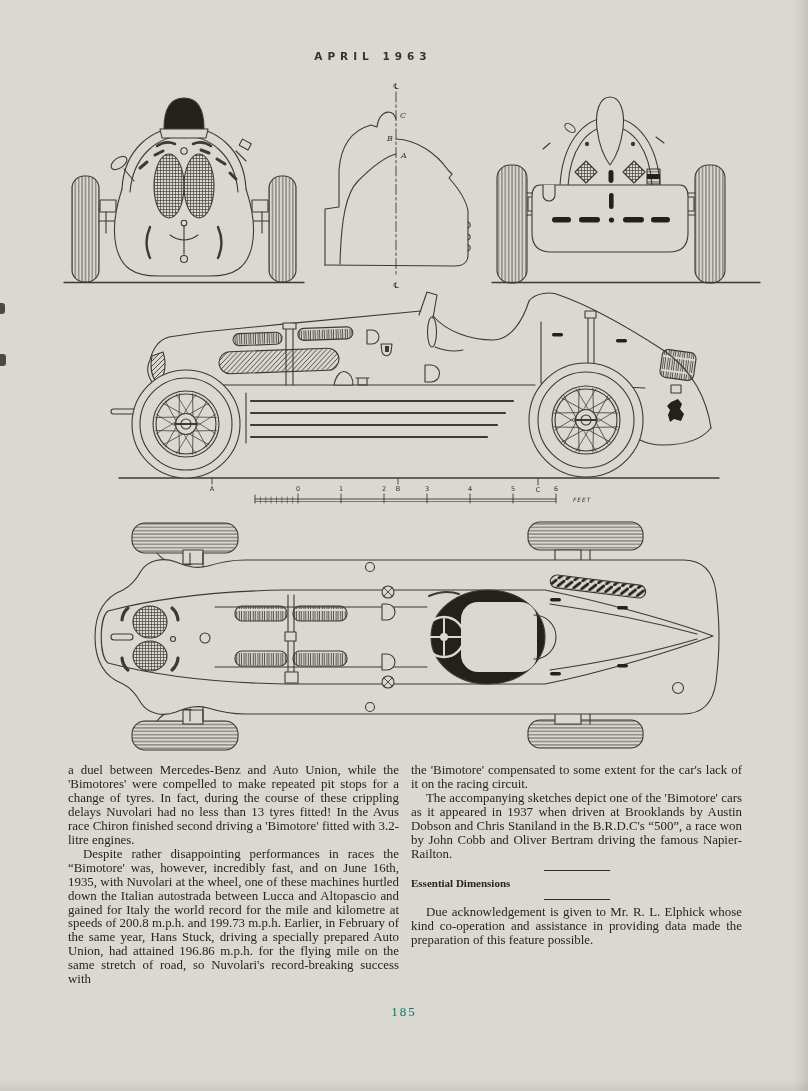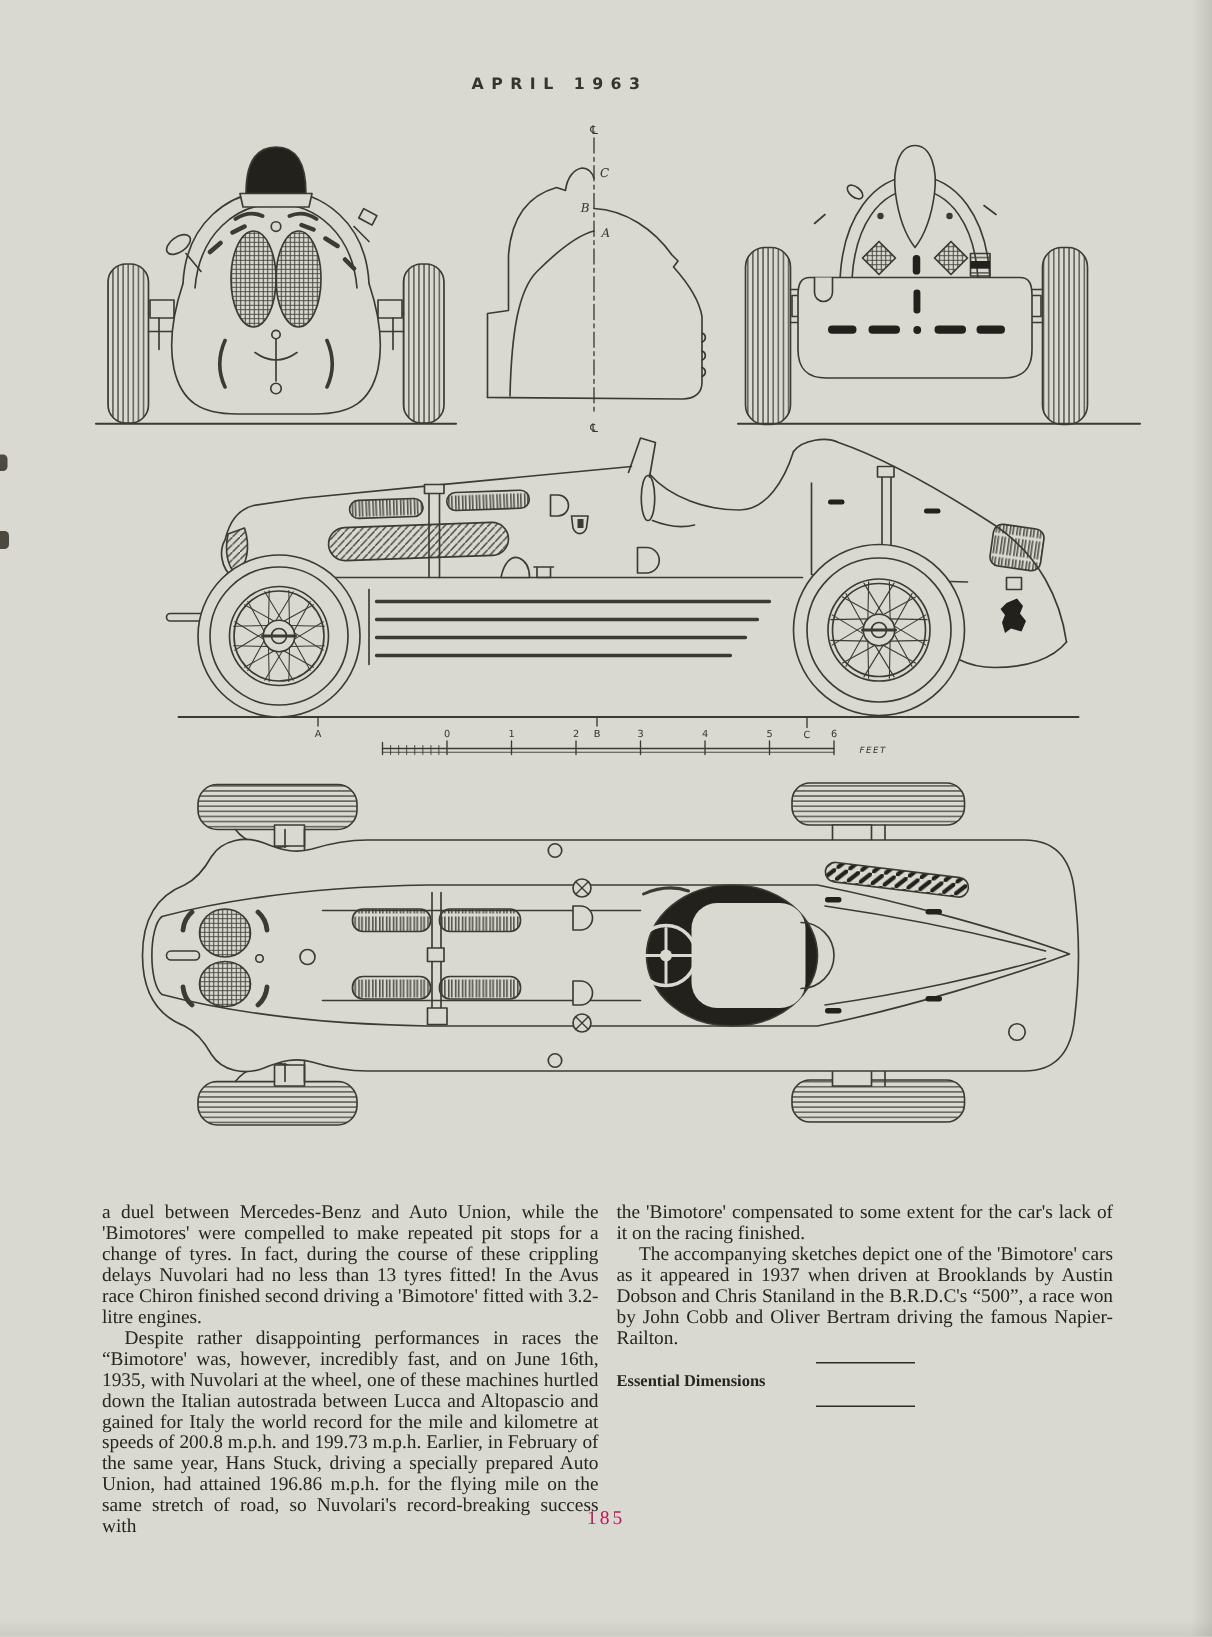--- a/index.html
+++ b/index.html
@@ -15,30 +15,30 @@
     background:linear-gradient(to bottom, rgba(0,0,0,0), rgba(90,88,78,0.10)); }
   .bmark { position:absolute; left:0; background:#4b4940; border-radius:0 3px 3px 0; }
   .bmark1 { top:303px; width:5px; height:11px; }
   .bmark2 { top:354px; width:6px; height:12px; }
 
   .header { position:absolute; top:50px; left:0; width:746px; text-align:center;
     font-family:"DejaVu Sans", sans-serif; font-weight:bold; font-size:10.5px;
     letter-spacing:5px; color:#35342e; }
 
   .col { position:absolute; width:331px; font-size:12.9px; line-height:13.95px;
-    text-align:justify;margin-top:38px; }
+    text-align:justify; }
   .colL { left:68px; top:764px; }
   .colR { left:411px; top:764px; }
   .col p { margin:0; text-indent:15px; }
   .col p.flush { text-indent:0; }
   .rule { width:66px; border-top:1.3px solid #2c2b25; margin:8px auto 6px; }
   h3.dimhead { font-size:11px; margin:0 0 1px; font-weight:bold; font-family:"Liberation Serif", serif; }
 
   .pageno { position:absolute; top:1004px; left:0; width:808px; text-align:center;
-    font-size:13px; letter-spacing:2px; color:#be185d; }
+    font-size:13px; letter-spacing:2px; color:#0f766e; }
 
   svg.art { position:absolute; }
   .ln { fill:none; stroke:#3b3a33; stroke-width:1.1; stroke-linecap:round; stroke-linejoin:round; }
   svg text { font-family:"DejaVu Sans", sans-serif; fill:#35342e; stroke:none; }
   .slabel text { font-size:8px; font-family:"DejaVu Serif", serif; font-style:italic; }
   .cl { font-size:8px; }
   .tick-num { font-size:6.5px; text-anchor:middle; }
   .st-label { font-size:6.5px; text-anchor:middle; }
   .feet { font-size:5.8px; font-style:italic; letter-spacing:1px; }
 </style>
@@ -340,20 +340,21 @@
     <circle cx="633" cy="176" r="5.5" fill="#d9d8d1"></circle>
   </g>
 </svg>
 
 <div class="col colL">
   <p class="flush">a duel between Mercedes-Benz and Auto Union, while the 'Bimotores' were compelled to make repeated pit stops for a change of tyres. In fact, during the course of these crippling delays Nuvolari had no less than 13 tyres fitted! In the Avus race Chiron finished second driving a 'Bimotore' fitted with 3.2-litre engines.</p>
   <p>Despite rather disappointing performances in races the “Bimotore' was, however, incredibly fast, and on June 16th, 1935, with Nuvolari at the wheel, one of these machines hurtled down the Italian autostrada between Lucca and Altopascio and gained for Italy the world record for the mile and kilometre at speeds of 200.8 m.p.h. and 199.73 m.p.h. Earlier, in February of the same year, Hans Stuck, driving a specially prepared Auto Union, had attained 196.86 m.p.h. for the flying mile on the same stretch of road, so Nuvolari's record-breaking success with</p>
 </div>
 
 <div class="col colR">
-  <p class="flush">the 'Bimotore' compensated to some extent for the car's lack of it on the racing finished.</p>
+  <p class="flush">the 'Bimotore' compensated to some extent for the car's lack of it on the racing circuit.</p>
   <p>The accompanying sketches depict one of the 'Bimotore' cars as it appeared in 1937 when driven at Brooklands by Austin Dobson and Chris Staniland in the B.R.D.C's “500”, a race won by John Cobb and Oliver Bertram driving the famous Napier-Railton.</p>
   <div class="rule"></div>
   <h3 class="dimhead">Essential Dimensions</h3>
   <div class="rule"></div>
+  <p>Due acknowledgement is given to Mr. R. L. Elphick whose kind co-operation and assistance in providing data made the preparation of this feature possible.</p>
 </div>
 
 <div class="pageno">185</div>
 
 </body></html>

